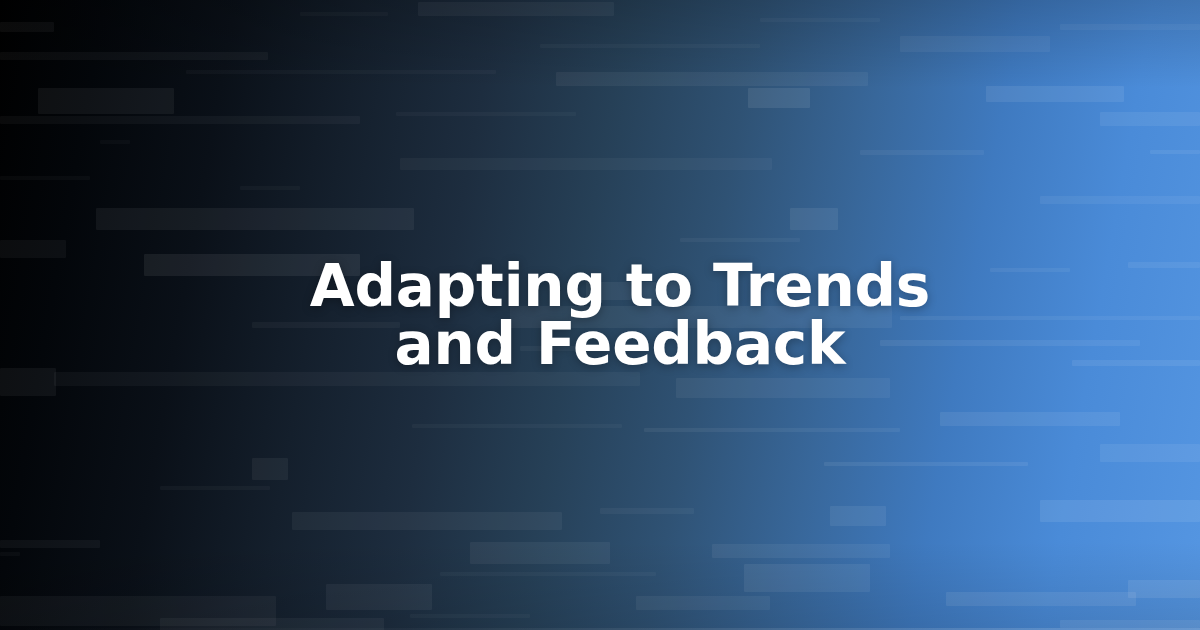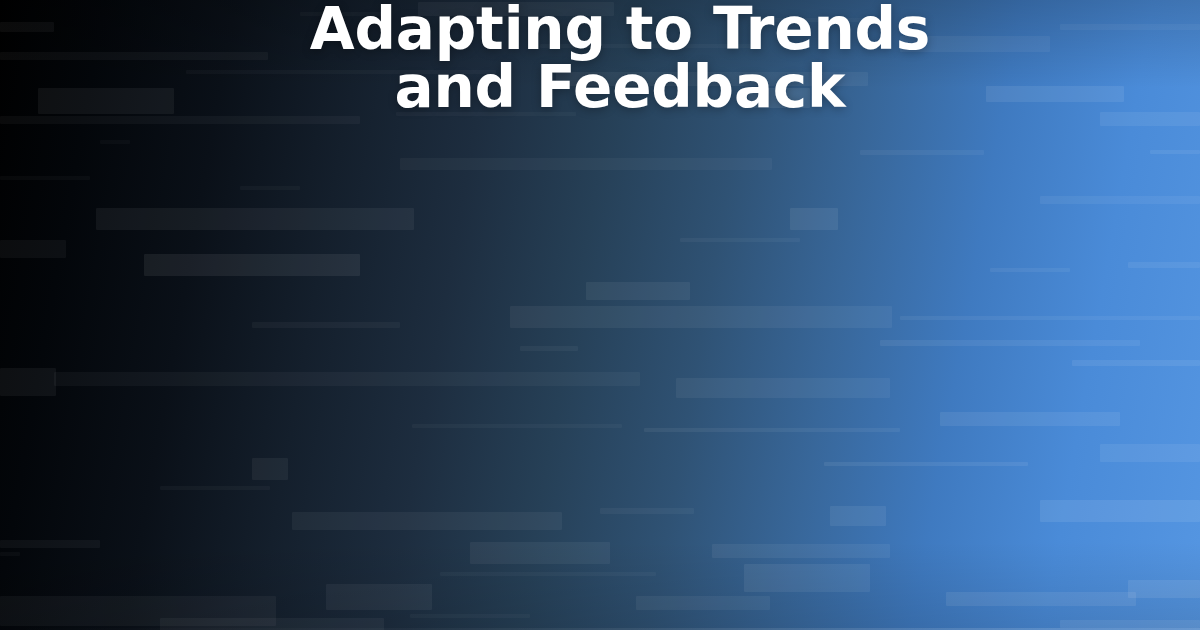--- a/index.html
+++ b/index.html
@@ -71,20 +71,21 @@
       rgba(255,255,255,0.00) 0%,
       rgba(255,255,255,0.03) 35%,
       rgba(255,255,255,0.10) 70%,
       rgba(255,255,255,0.16) 100%);
   }
 
   .title-wrap {
     position: absolute;
     inset: 0;
     display: flex;
+    align-items: center;
     justify-content: center;
     padding: 0 96px;
     box-sizing: border-box;
     margin-left: 40px;
   }
 
   .title {
     margin: 0;
     color: #ffffff;
     font-family: "DejaVu Sans", sans-serif;

